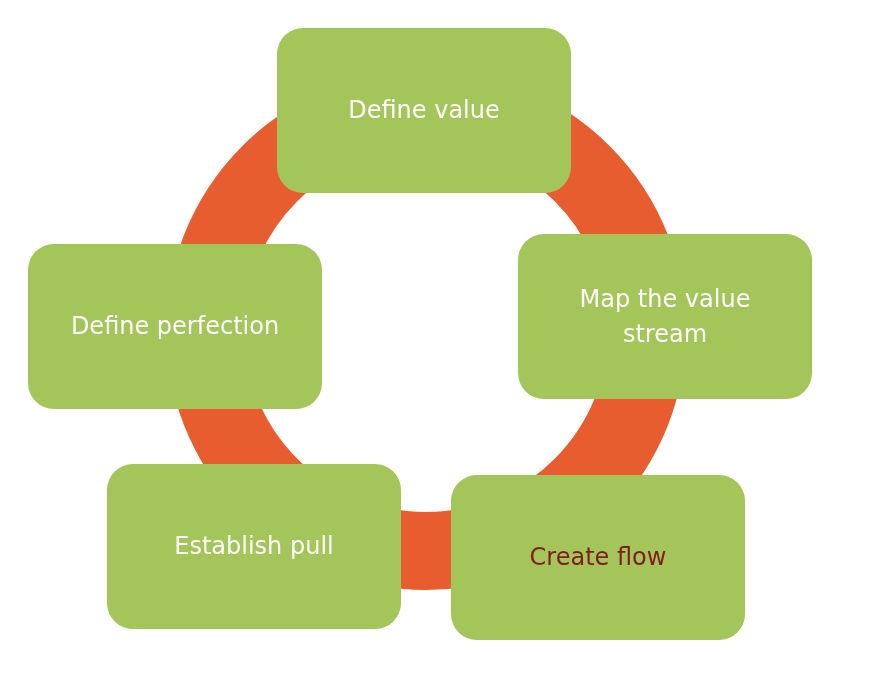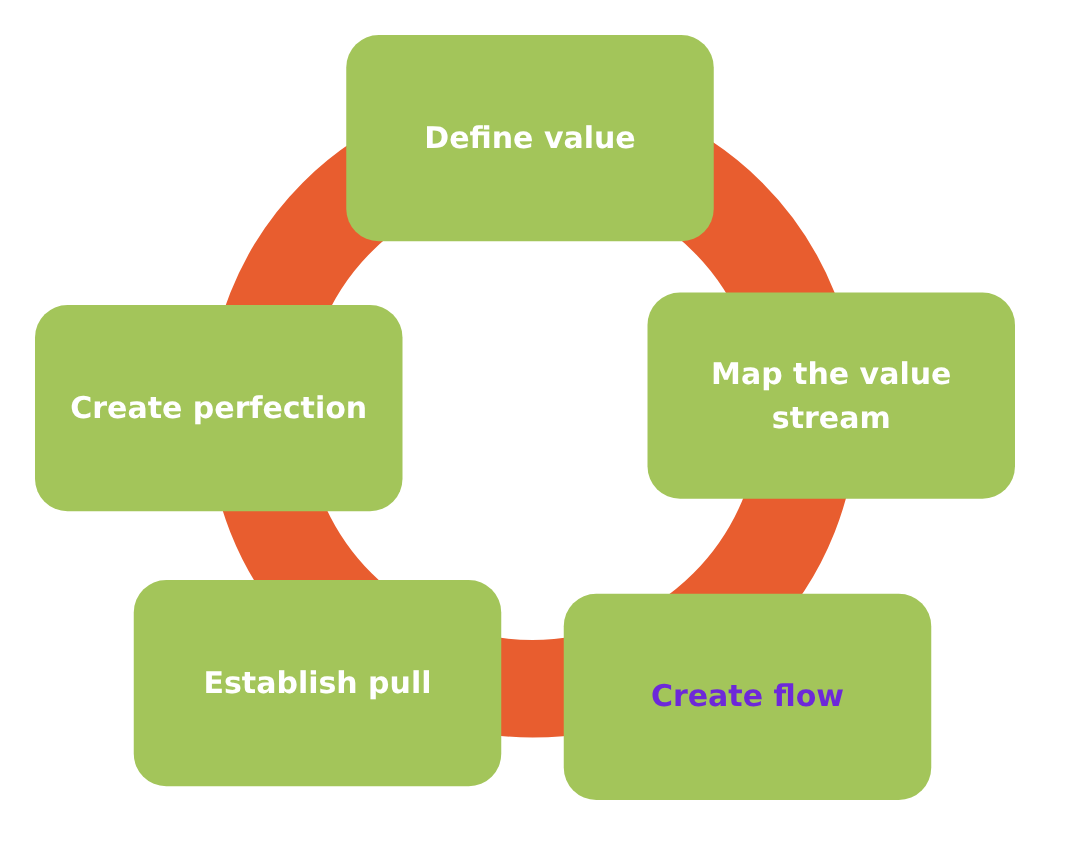--- a/index.html
+++ b/index.html
@@ -1,37 +1,37 @@
 <!DOCTYPE html>
 <html><head>
 <meta charset="utf-8">
 <style>
   html, body { margin:0; padding:0; background:#ffffff; }
   body { width:869px; height:674px; position:relative; overflow:hidden;
          font-family:"DejaVu Sans", sans-serif; }
   #ring { position:absolute; left:0; top:0; }
   .box { position:absolute; width:294px; height:165px; border-radius:26px;
          display:flex; align-items:center; justify-content:center; text-align:center;
-         color:#ffffff; font-weight:bold; font-size:24px; line-height:35px; box-sizing:border-box; padding:0 20px; }
+         color:#ffffff; font-weight:normal; font-size:24px; line-height:35px; box-sizing:border-box; padding:0 20px; }
   .box span { display:block; }
 </style>
 </head>
 <body>
 
 <svg id="ring" width="869" height="674">
   <circle id="ring-circle" cx="426" cy="330" r="221" fill="none" stroke="#e85d2f" stroke-width="78"></circle>
 </svg>
 
 <div class="box" id="b0" style="left: 277px; top: 28px; background: rgb(163, 197, 90); color: rgb(255, 255, 255);">
   <span>Define value</span>
 </div>
 <div class="box" id="b1" style="left: 518px; top: 234px; background: rgb(163, 197, 90); color: rgb(255, 255, 255); justify-content: flex-end;">
   <span style="width:220px;margin:0 auto;">Map the value stream</span>
 </div>
-<div class="box" id="b2" style="left: 451px; top: 475px; background: rgb(163, 197, 90); color: #6d28d9;">
+<div class="box" id="b2" style="left: 451px; top: 475px; background: rgb(163, 197, 90); color: #7f1d1d;">
   <span>Create flow</span>
 </div>
 <div class="box" id="b3" style="left: 107px; top: 464px; background: rgb(163, 197, 90); color: rgb(255, 255, 255);">
   <span>Establish pull</span>
 </div>
 <div class="box" id="b4" style="left: 28px; top: 244px; background: rgb(163, 197, 90); color: rgb(255, 255, 255);">
-  <span>Create perfection</span>
+  <span>Define perfection</span>
 </div>
 
 </body></html>

